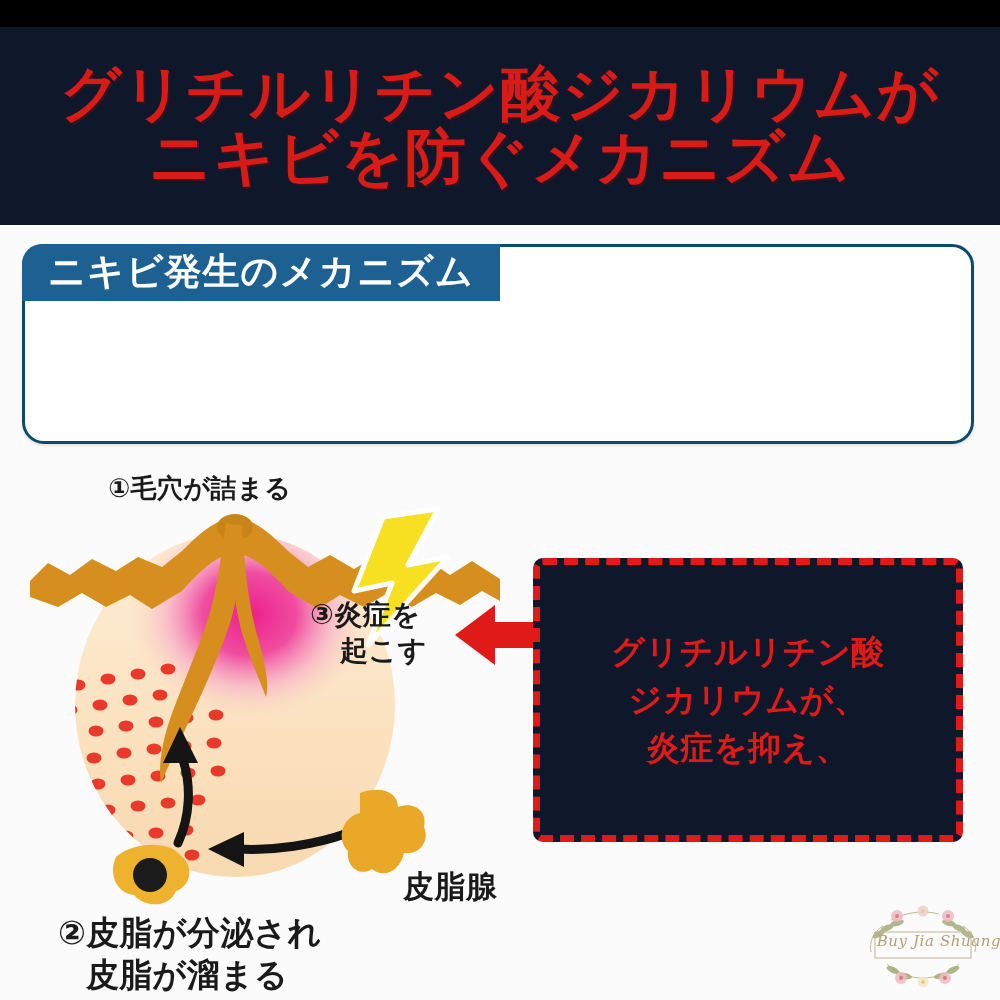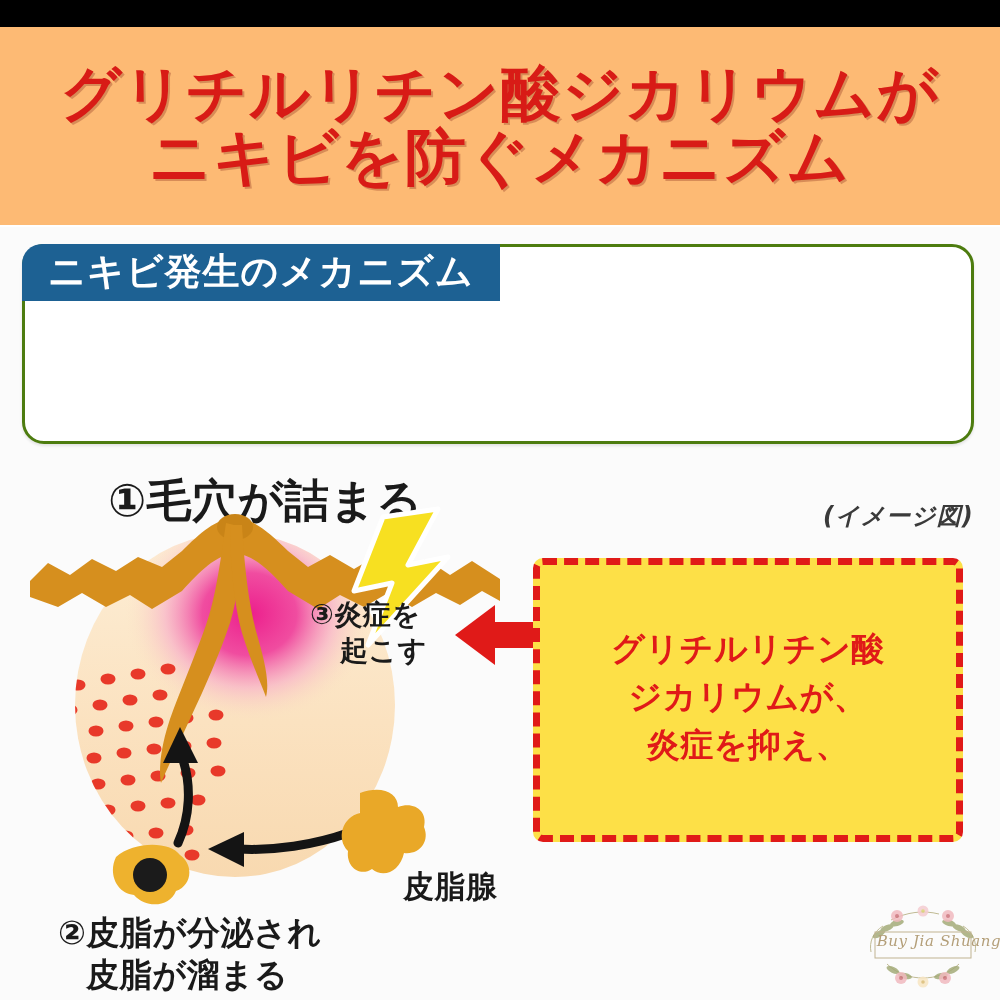--- a/index.html
+++ b/index.html
@@ -13,42 +13,42 @@
 
   
   .topbar{
     position:absolute;left:0;top:0;width:1000px;height:27px;
     background:#000000;
   }
 
   
   .header{
     position:absolute;left:0;top:27px;width:1000px;height:198px;
-    background:#fdba74;
+    background:#0f172a;
     display:flex;flex-direction:column;
     align-items:center;justify-content:center;
     border-bottom:2px solid #ffffff;
   }
   .header .hline{
     color:#d81b16;
     font-weight:bold;
     font-size:60px;
     line-height:1.06;
     letter-spacing:1.5px;
     white-space:nowrap;
     text-shadow:2px 2px 0 rgba(120,20,15,.28);
     font-family:"DejaVu Sans","Liberation Sans",sans-serif;
   }
   .header .hline.l2{font-size:61px;}
 
   
   .mechbox{
     position:absolute;left:22px;top:244px;width:952px;height:200px;
     background:#ffffff;
-    border:3px solid #4d7c0f;
+    border:3px solid #0c4a6e;
     border-radius:22px;
     box-sizing:border-box;
     box-shadow:0 2px 3px rgba(0,0,0,.10);
   }
   .mechbox .ribbon{
     position:absolute;left:-3px;top:-3px;
     background:#1d6193;
     color:#ffffff;
     font-size:37px;font-weight:bold;
     padding:7px 26px 9px 26px;
@@ -69,21 +69,21 @@
   
   .imgnote{
     position:absolute;left:823px;top:500px;
     font-size:24px;font-weight:bold;font-style:italic;
     color:#3a3a3a;letter-spacing:1px;
   }
 
   
   .cap1{
     position:absolute;left:108px;top:471px;
-    font-size:45px;font-weight:bold;color:#1a1a1a;
+    font-size:26px;font-weight:bold;color:#1a1a1a;
     letter-spacing:0.5px;white-space:nowrap;
   }
   
   .cap3{
     position:absolute;left:310px;top:597px;
     font-size:28px;font-weight:bold;color:#1a1a1a;
     line-height:1.28;letter-spacing:0.5px;
   }
   .cap3 .l2{display:block;padding-left:30px;}
   
@@ -110,22 +110,22 @@
   .redarrow{
     position:absolute;left:455px;top:600px;width:95px;height:70px;
   }
 
   
   .callout{
     position:absolute;left:533px;top:558px;width:430px;height:284px;
     border:7px dashed #e01a18;
     border-radius:10px;
     box-sizing:border-box;
-    background:#fde047;
-    display:flex;align-items:center;justify-content:center;font-family:Liberation Mono, monospace;
+    background:#0f172a;
+    display:flex;align-items:center;justify-content:center;
   }
   .callout .txt{
     color:#e01a18;
     font-size:33px;
     font-weight:bold;
     line-height:1.46;
     text-align:center;
     letter-spacing:0.5px;
   }
   .callout .txt span{display:block;}
@@ -154,21 +154,20 @@
 
   <div class="header">
     <div class="hline">グリチルリチン酸ジカリウムが</div>
     <div class="hline l2">ニキビを防ぐメカニズム</div>
   </div>
 
   <div class="mechbox">
     <div class="ribbon">ニキビ発生のメカニズム</div>
   </div>
 
-  <div class="imgnote">(イメージ図)</div>
 
   <div class="cap1">①毛穴が詰まる</div>
 
   <svg class="illus" viewBox="0 0 470 400">
     <defs>
       <radialGradient id="inflam" cx="52%" cy="42%" r="46%">
         <stop offset="0%" stop-color="#ec1e8c" stop-opacity="1"></stop>
         <stop offset="38%" stop-color="#ef3f9c" stop-opacity=".92"></stop>
         <stop offset="68%" stop-color="#f7a9c9" stop-opacity=".6"></stop>
         <stop offset="100%" stop-color="#fbe2c0" stop-opacity="0"></stop>

